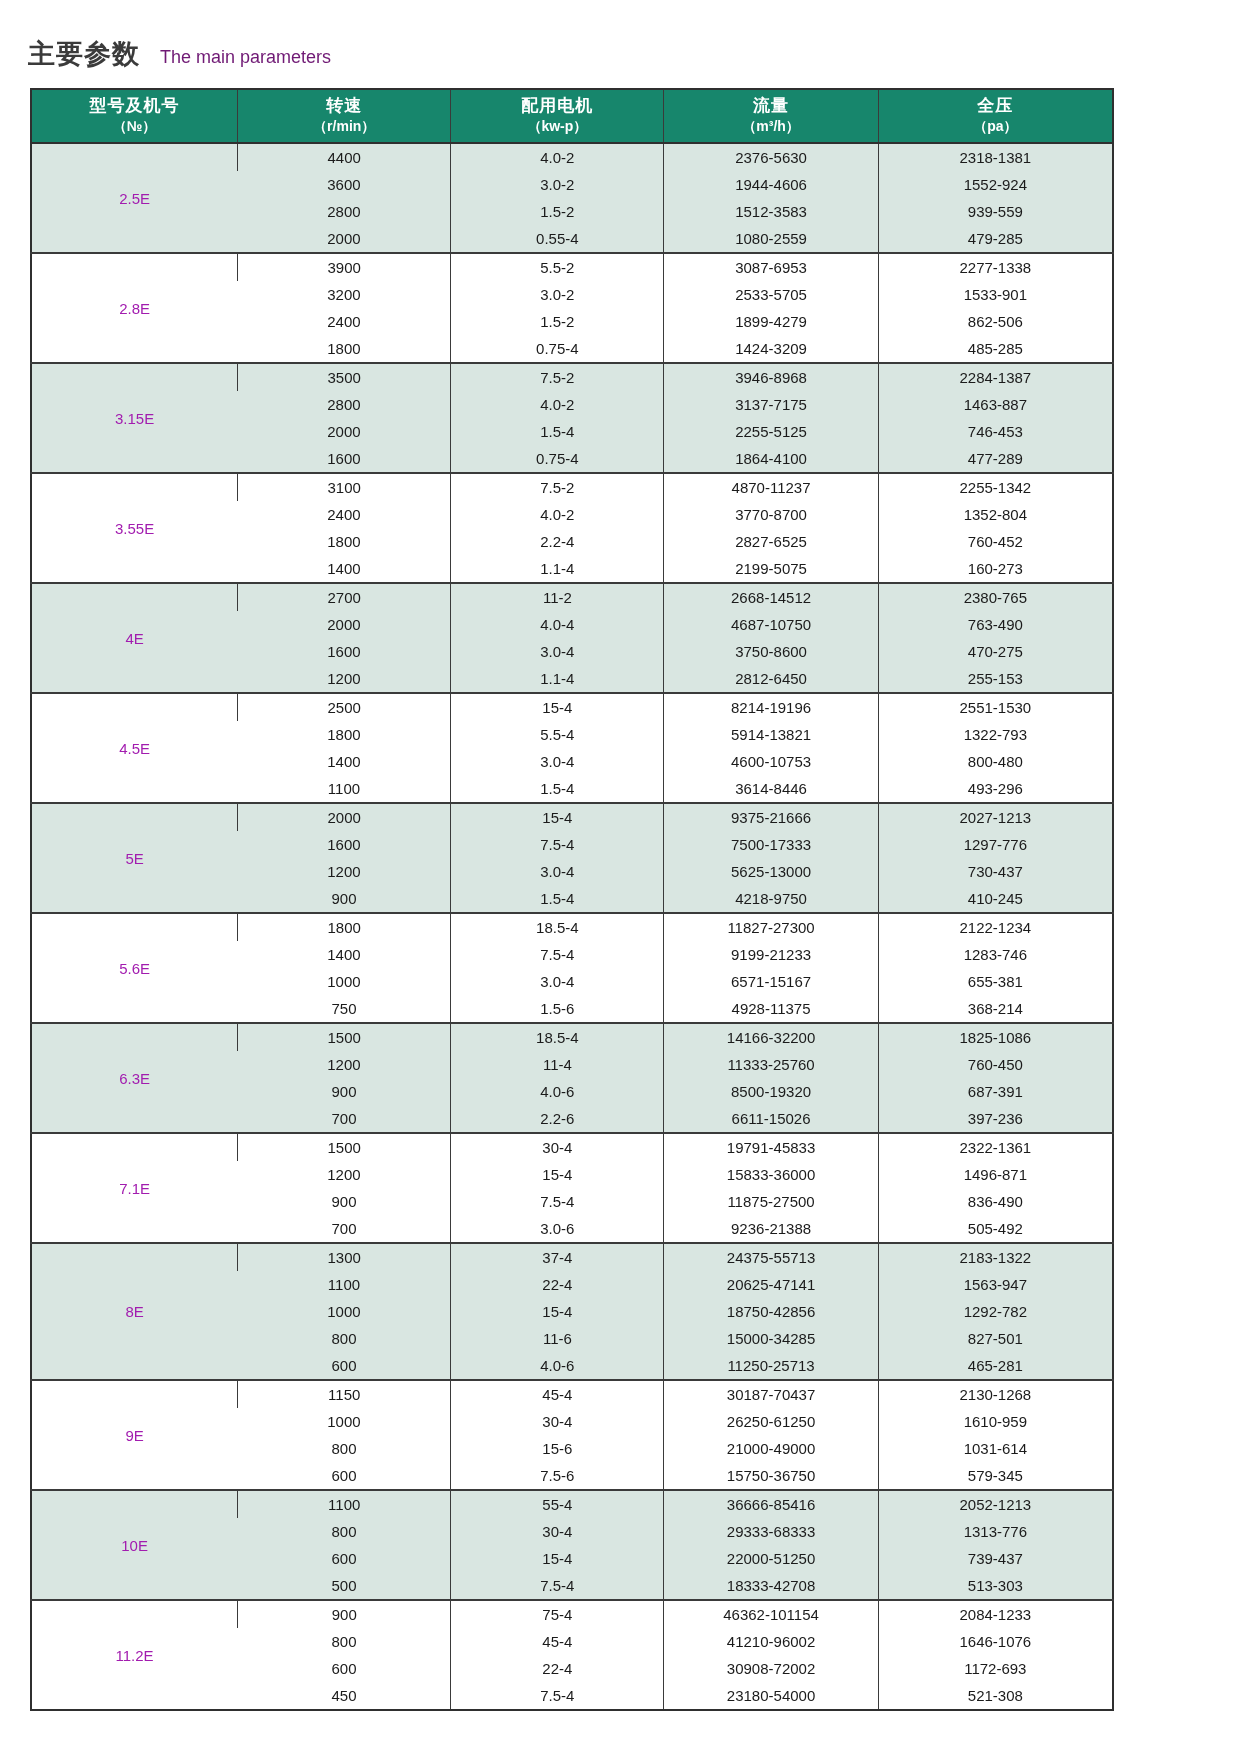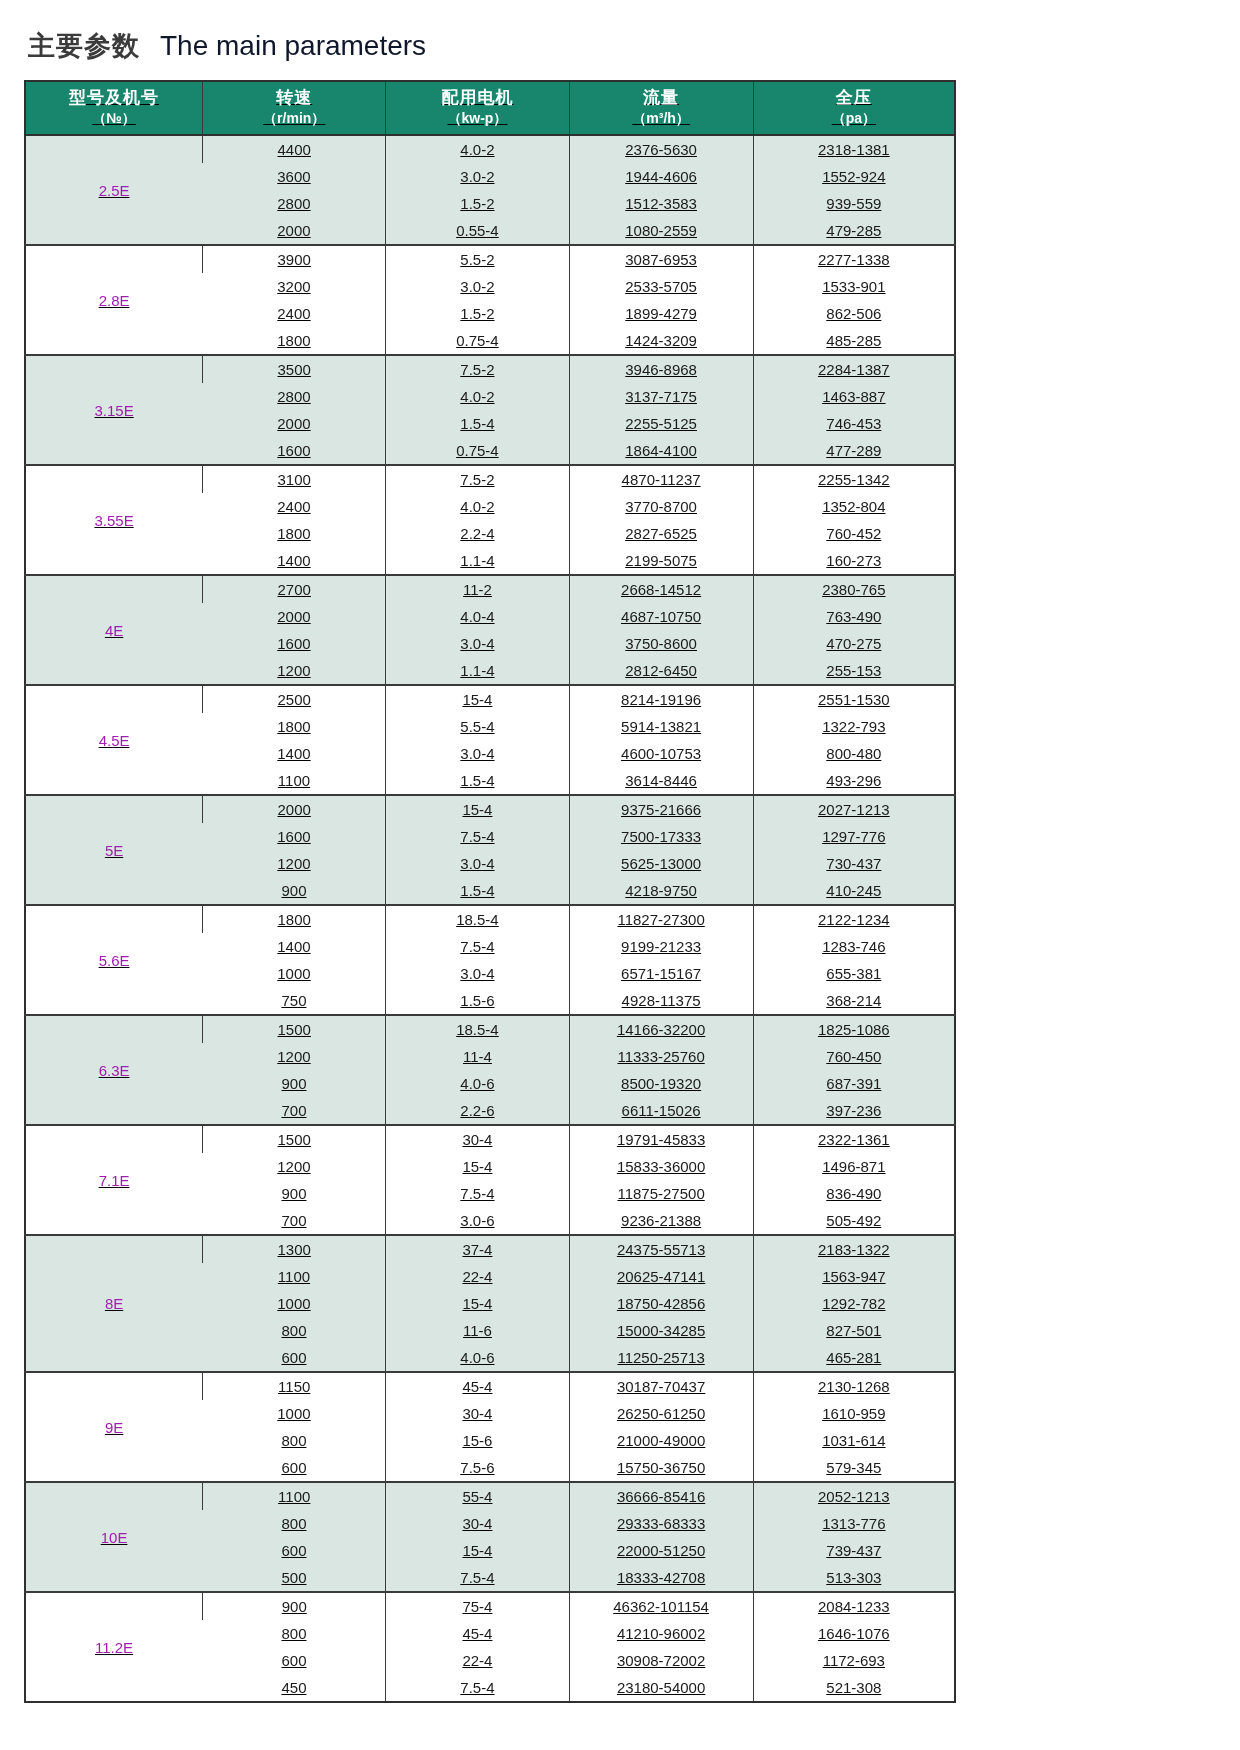--- a/index.html
+++ b/index.html
@@ -5,27 +5,26 @@
   html,body{margin:0;padding:0;background:#ffffff;}
   body{
     width:1240px;height:1750px;
     font-family:"Liberation Sans","DejaVu Sans",sans-serif;
     -webkit-font-smoothing:antialiased;
   }
   .title-row{
     display:flex;align-items:baseline;gap:20px;
     margin:28px 0 16px 28px;
   }
-  .title-zh{font-size:27px;font-weight:bold;color:#3b3b3b;letter-spacing:1px;}
-  .title-en{font-size:28px;color:#0f172a;}
+  .title-zh{font-size:27px;font-weight:bold;color:#3b3b3b;letter-spacing:1px;margin-top:8px;}
+  .title-en{font-size:18px;color:#701a75;}
   table.params{
     border-collapse:collapse;table-layout:fixed;
-    width:932px;margin-left:24px;
+    width:1084px;margin-left:30px;
     border:2px solid #2f2f2f;
-    text-decoration:underline;
   }
   col.c-model{width:19.1%;}
   col.c-speed{width:19.7%;}
   col.c-motor{width:19.7%;}
   col.c-flow{width:19.8%;}
   col.c-press{width:21.7%;}
   th,td{text-align:center;padding:0;}
   th+th, td+td{border-left:1px solid #3a3a3a;}
   thead th{
     background:var(--accent,#17866C);

